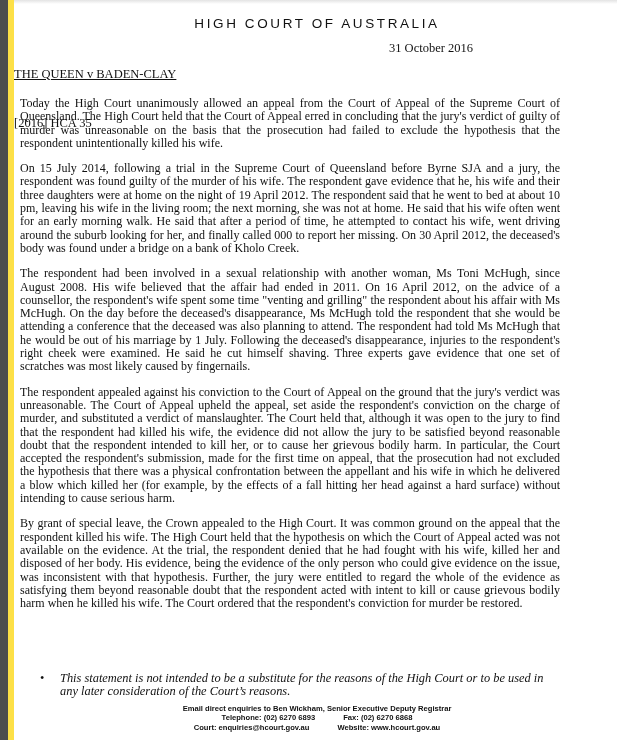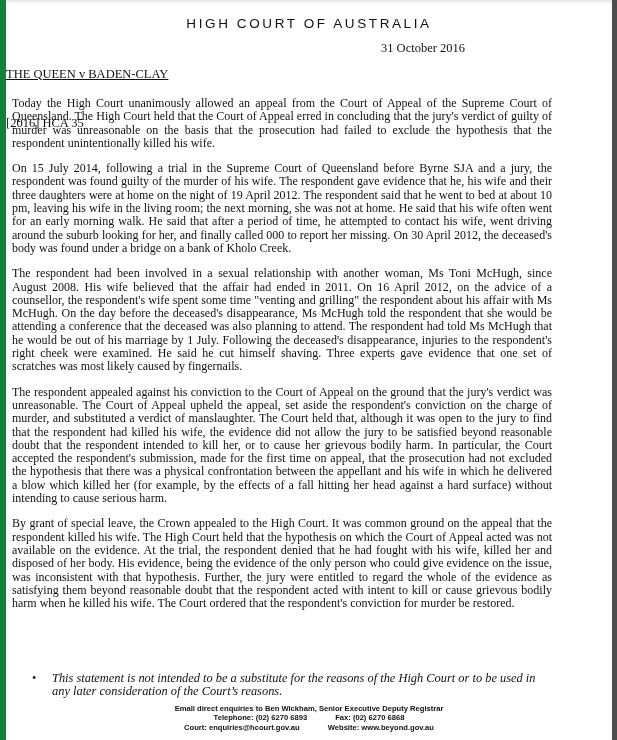--- a/index.html
+++ b/index.html
@@ -2,23 +2,23 @@
 <html><head>
 <meta charset="utf-8">
 <style>
   html, body {
     margin: 0; padding: 0;
     width: 617px; height: 740px;
     overflow: hidden;
     background: #4d4d4d;
   }
   .viewer {
-    position: absolute; left: 0; top: 0;
+    position: absolute; left: 8px; top: 0;
     width: 586px; height: 740px;
-    background: #15803d;
+    background: #fde047;
   }
   .page {
     position: absolute;
     left: 6px; top: 0;
     width: 606px; height: 740px;
     background: #ffffff;
     overflow: hidden;
   }
   .page::before {
     content: "";
@@ -120,18 +120,18 @@
       <span class="dot">•</span>
       <span>This statement is not intended to be a substitute for the reasons of the High Court or to be used in any later consideration of the Court’s reasons.</span>
     </div>
 
     <div class="contact">
       <span class="row">Email direct enquiries to Ben Wickham, Senior Executive Deputy Registrar</span>
       <span class="row">
         <span>Telephone: (02) 6270 6893</span><span class="gap"></span><span>Fax: (02) 6270 6868</span>
       </span>
       <span class="row">
-        <span>Court: enquiries@hcourt.gov.au</span><span class="gap"></span><span>Website: www.beyond.gov.au</span>
+        <span>Court: enquiries@hcourt.gov.au</span><span class="gap"></span><span>Website: www.hcourt.gov.au</span>
       </span>
     </div>
 
   </div>
 </div>
 
 </body></html>

